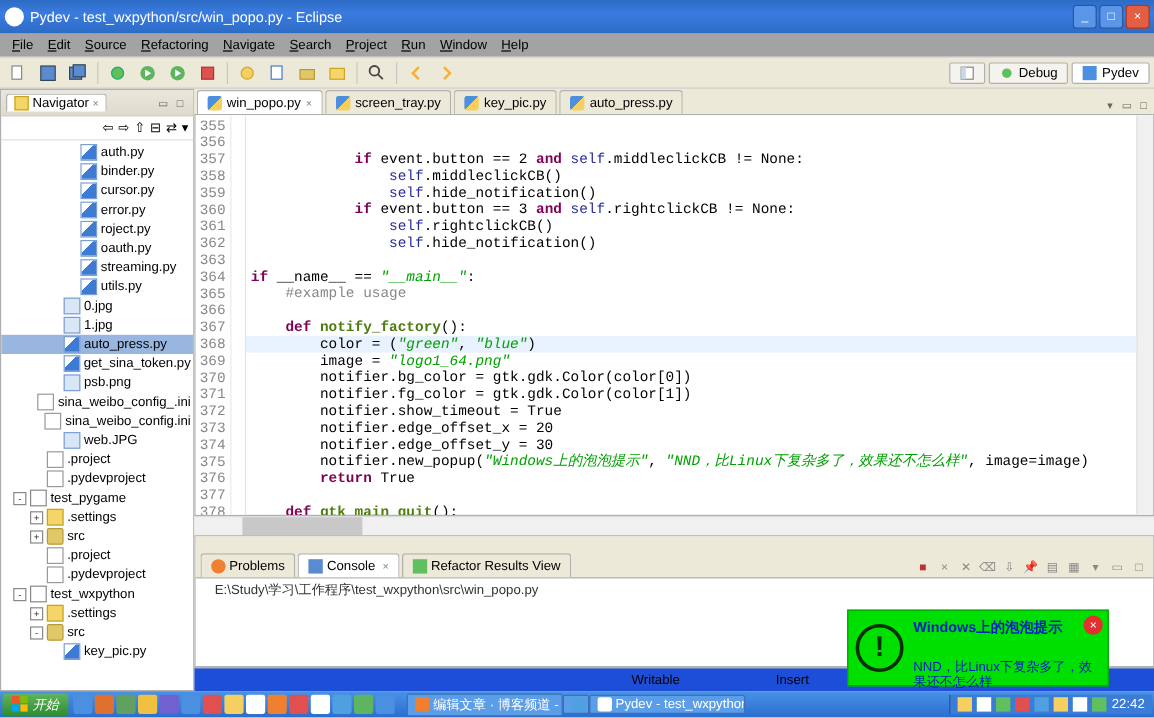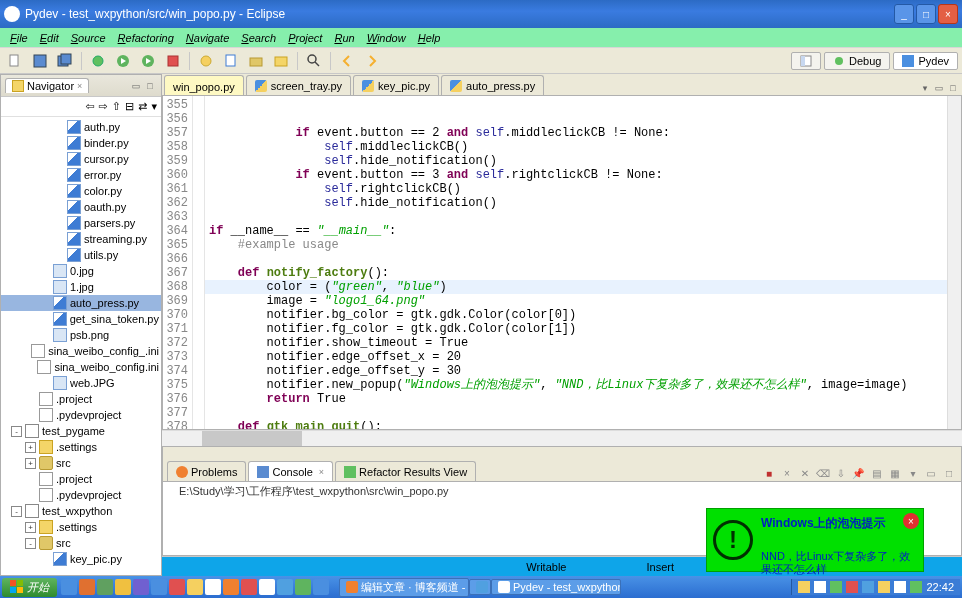--- a/index.html
+++ b/index.html
@@ -38,27 +38,26 @@
     color: white;
     display: inline-flex;
     align-items: center;
     justify-content: center;
     font-size: 10px;
   }
   .titlebar .win-btn.close { background: #e35f44; border-color: #b63518; }
 
   .menubar {
     height: 20px;
-    background: #86efac;
+    background: #a3a3a3;
     display: flex;
     align-items: center;
     padding: 0 4px;
     font-size: 11px;
     border-bottom: 1px solid #d6d6d6;
-    font-style: italic;
   }
   .menubar .menu-item { padding: 2px 6px; }
   .menubar .menu-item u { text-decoration: underline; }
 
   .toolbar {
     height: 26px;
     background: #ece9d8;
     display: flex;
     align-items: center;
     padding: 0 4px;
@@ -181,21 +180,21 @@
     border-bottom: none;
     padding: 1px 8px;
     margin-right: 2px;
     border-radius: 3px 3px 0 0;
     background: #ece9d8;
     display: inline-flex;
     align-items: center;
     gap: 4px;
     font-size: 11px;
   }
-  .editor-tab.active { background: #fef9c3; flex-direction: column; }
+  .editor-tab.active { background: #ffffff; }
   .editor-tab .py-ico { width:12px;height:12px; background:linear-gradient(135deg,#4a8fe0 50%,#f5d060 50%); border-radius:2px;}
   .editor-tab .tab-close { font-size:9px; color:#888;}
   .editor-tabs .tab-spacer { flex:1; }
   .editor-tabs .tab-ctrl { width:14px;height:14px; font-size:9px; color:#666; display:inline-flex; align-items:center; justify-content:center;}
 
   .editor-body {
     flex: 1;
     background: #fff;
     display: flex;
     overflow: hidden;
@@ -280,21 +279,21 @@
   .console-body {
     flex:1;
     padding: 2px 16px;
     font-size:11px;
     color:#333;
   }
 
   .statusbar-editor {
     height: 20px;
     border-top: 1px solid #c8c8c8;
-    background: #0ea5e9;
+    background: #1d4ed8;
     display: flex;
     align-items: center;
     padding: 0 8px;
     gap: 40px;
     justify-content: flex-end;
   }
   .statusbar-editor .cell { padding: 0 20px; }
 
   .taskbar {
     position: absolute;
@@ -550,33 +549,27 @@
         <div class="tree-item">
           <span class="indent" style="width: 50px;"></span>
           <span style="width: 14px; display: inline-block;"></span>
           <span class="f-ico ico-py"></span>
           <span>error.py</span>
         </div>
         <div class="tree-item">
           <span class="indent" style="width: 50px;"></span>
           <span style="width: 14px; display: inline-block;"></span>
           <span class="f-ico ico-py"></span>
-          <span>color.py</span>
+          <span>roject.py</span>
         </div>
         <div class="tree-item">
           <span class="indent" style="width: 50px;"></span>
           <span style="width: 14px; display: inline-block;"></span>
           <span class="f-ico ico-py"></span>
           <span>oauth.py</span>
-        </div>
-        <div class="tree-item">
-          <span class="indent" style="width: 50px;"></span>
-          <span style="width: 14px; display: inline-block;"></span>
-          <span class="f-ico ico-py"></span>
-          <span>parsers.py</span>
         </div>
         <div class="tree-item">
           <span class="indent" style="width: 50px;"></span>
           <span style="width: 14px; display: inline-block;"></span>
           <span class="f-ico ico-py"></span>
           <span>streaming.py</span>
         </div>
         <div class="tree-item">
           <span class="indent" style="width: 50px;"></span>
           <span style="width: 14px; display: inline-block;"></span>

